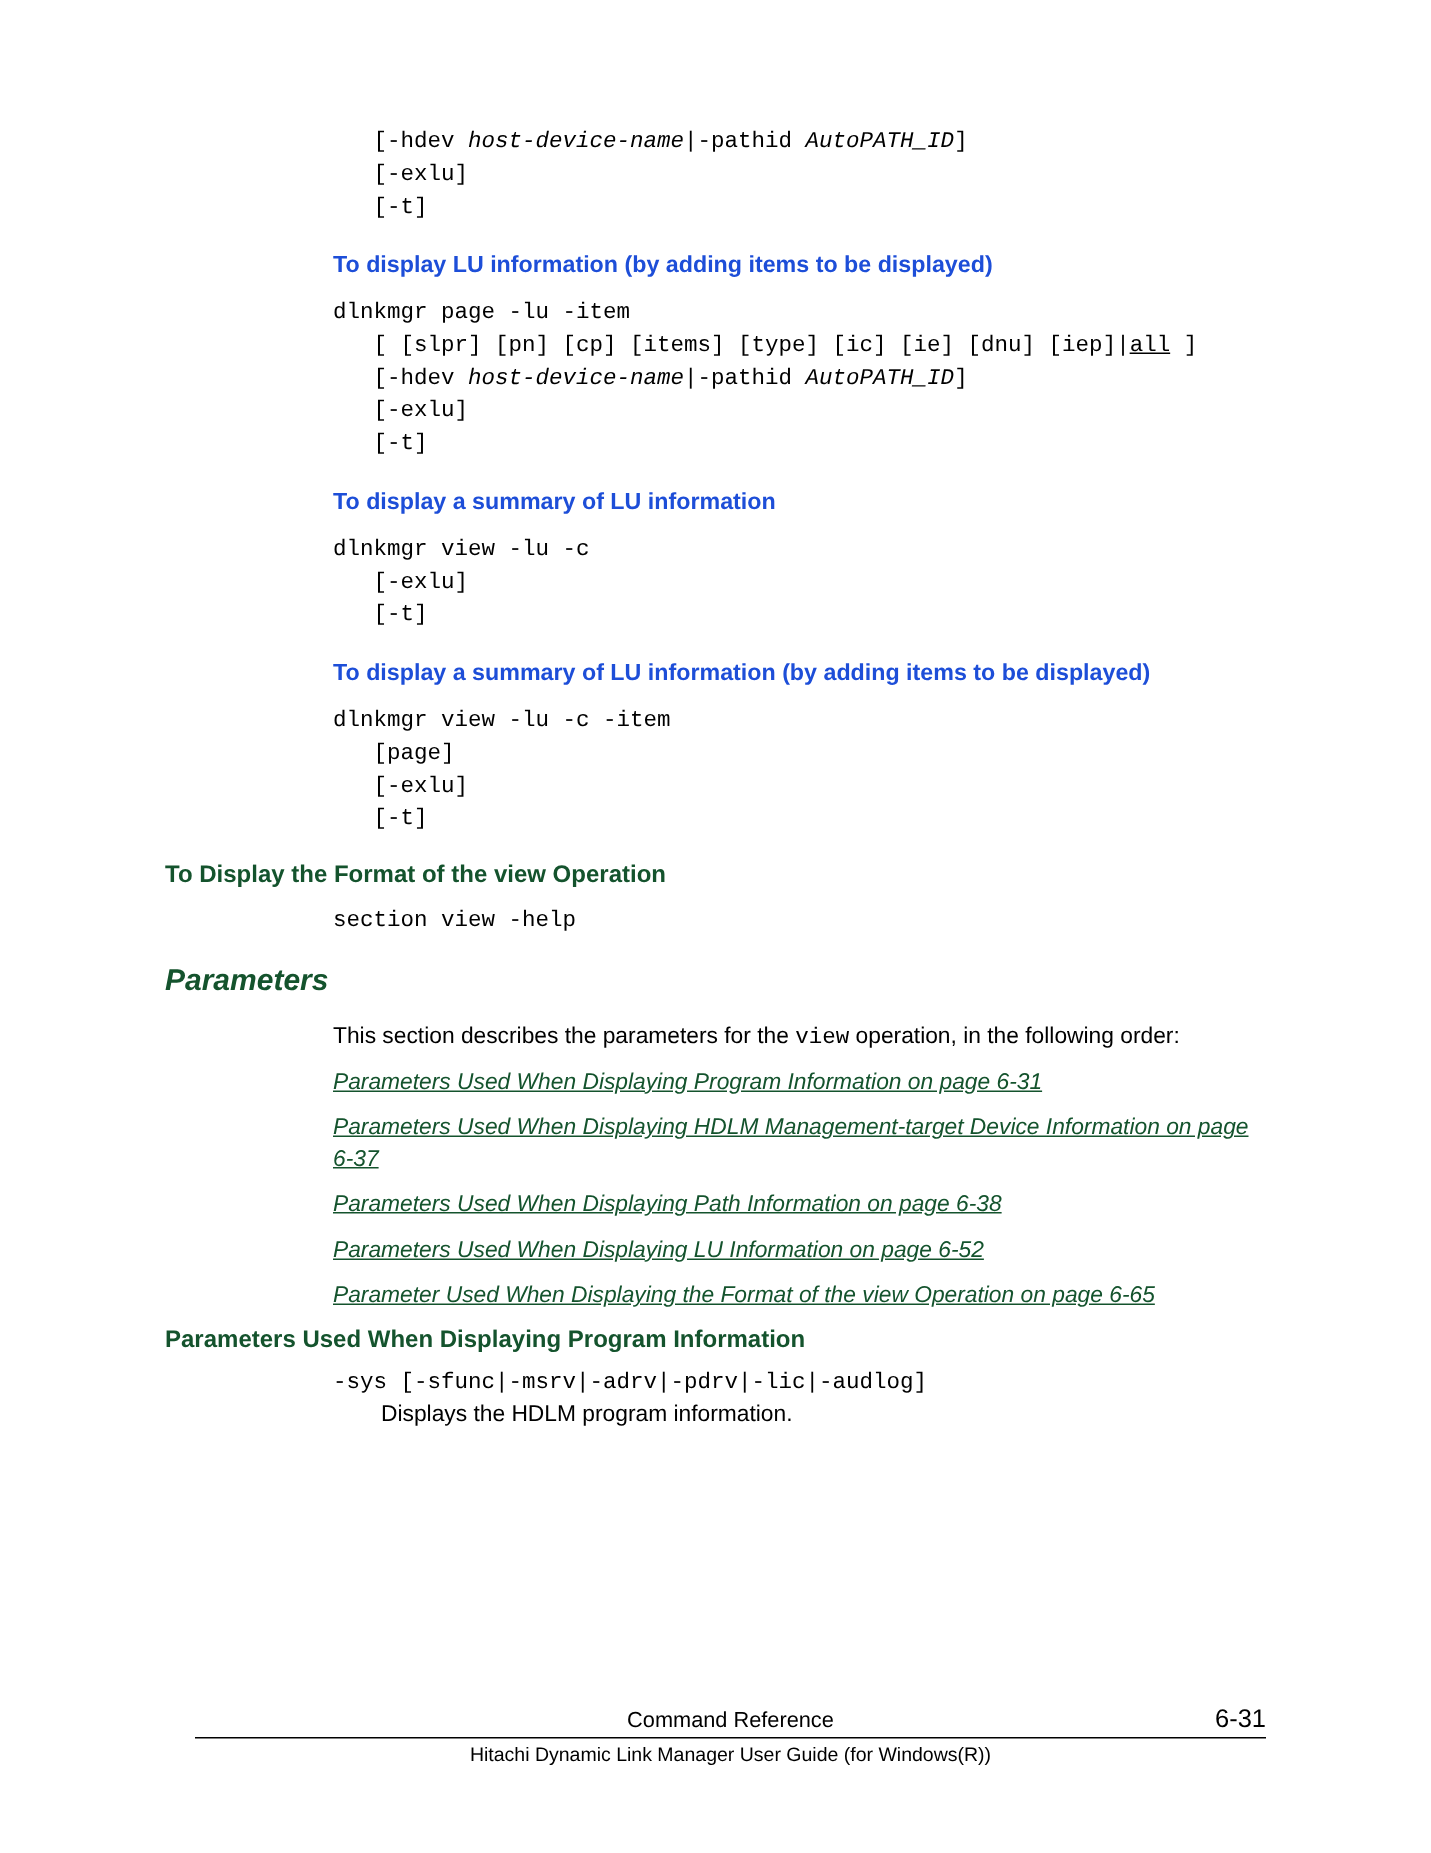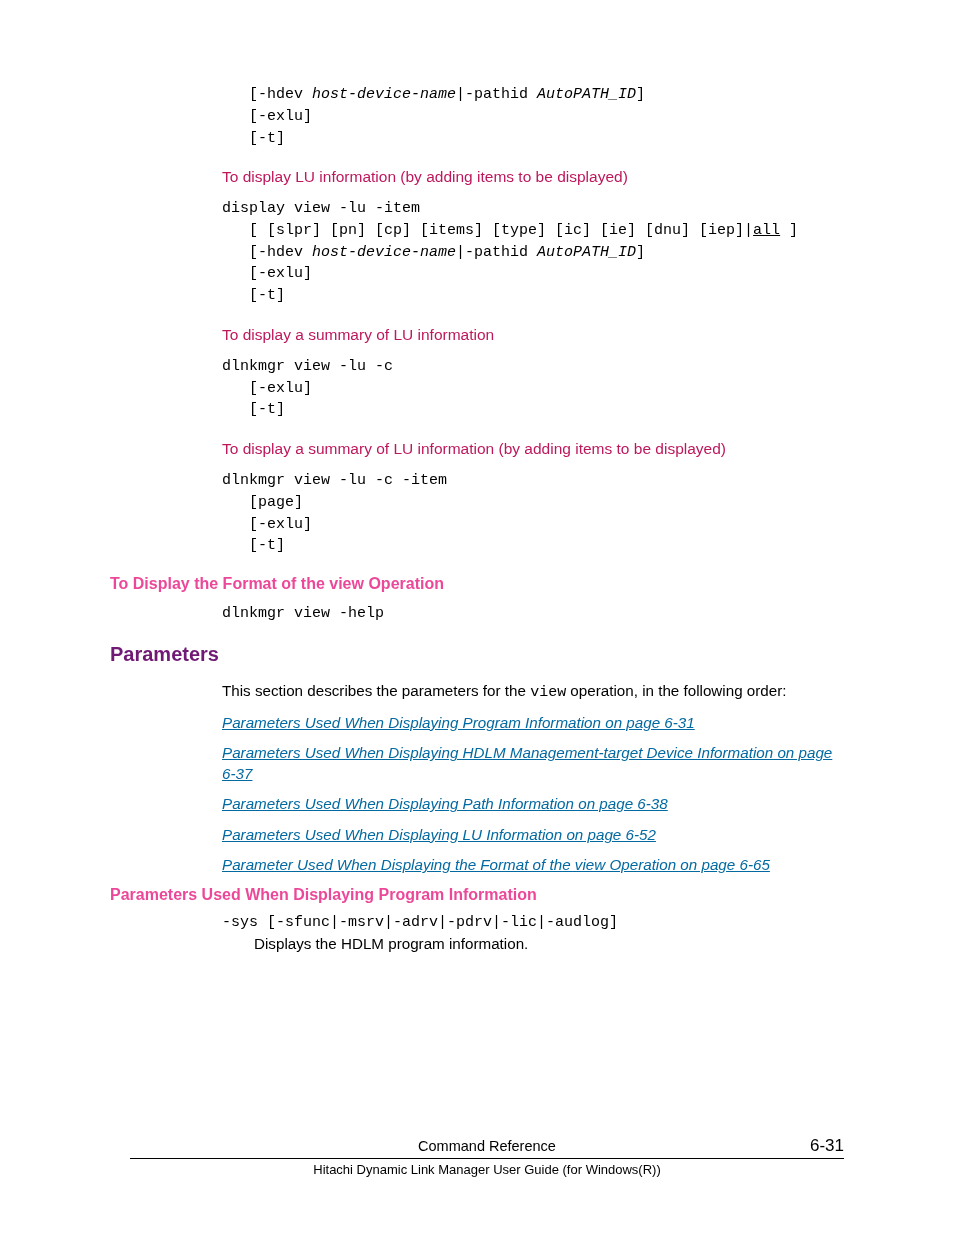--- a/index.html
+++ b/index.html
@@ -18,51 +18,52 @@
     font-family: "Courier New", monospace;
     font-size: 15px;
     line-height: 1.45;
     margin: 6px 0 18px 0;
     white-space: pre;
   }
   .ci { font-style: italic; }
   .cu { text-decoration: underline; }
   .h3 {
     font-family: Verdana, Arial, sans-serif;
-    font-weight: normal;
+    font-weight: bold;
     font-size: 15.5px;
-    color: #be185d;
+    color: #1d4ed8;
     margin: 8px 0 10px 0;
     line-height: 1.35;
   }
   .h2 {
     font-family: Verdana, Arial, sans-serif;
     font-weight: bold;
     font-size: 16px;
-    color: #ec4899;
+    color: #14532d;
     margin: 10px 0 10px 0;
   }
   .h1 {
     font-family: Verdana, Arial, sans-serif;
     font-weight: bold;
     font-size: 20px;
-    color: #701a75;
+    color: #14532d;
     margin: 18px 0 14px 0;
+    font-style: italic;
   }
   .indent-code { margin-left: 112px; }
   .indent-h3  { margin-left: 112px; }
   .indent-h2  { margin-left: 0; }
   .body-text {
     font-size: 15.2px;
     line-height: 1.4;
     margin: 0 0 10px 112px;
   }
   .mono-inline { font-family: "Courier New", monospace; font-size: 15px; }
   .link {
-    color: #0369a1;
+    color: #14532d;
     font-style: italic;
     text-decoration: underline;
     display: block;
     margin: 0 0 10px 112px;
     font-size: 15.2px;
     line-height: 1.35;
     cursor: pointer;
   }
   .desc-block { margin-left: 112px; font-size: 15.2px; }
   .desc-mono { font-family: "Courier New", monospace; font-size: 15px; display: block; margin-bottom: 4px; }
@@ -92,39 +93,39 @@
 </head>
 <body>
 
 <div class="page">
 
   <div class="code-block indent-code"><span>   [-hdev </span><span class="ci">host-device-name</span><span>|-pathid </span><span class="ci">AutoPATH_ID</span><span>]</span>
 <span>   [-exlu]</span>
 <span>   [-t]</span></div>
 
   <div class="h3 indent-h3">To display LU information (by adding items to be displayed)</div>
-  <div class="code-block indent-code"><span>display view -lu -item</span>
+  <div class="code-block indent-code"><span>dlnkmgr page -lu -item</span>
 <span>   [ [slpr] [pn] [cp] [items] [type] [ic] [ie] [dnu] [iep]|</span><span class="cu">all</span><span> ]</span>
 <span>   [-hdev </span><span class="ci">host-device-name</span><span>|-pathid </span><span class="ci">AutoPATH_ID</span><span>]</span>
 <span>   [-exlu]</span>
 <span>   [-t]</span></div>
 
   <div class="h3 indent-h3">To display a summary of LU information</div>
   <div class="code-block indent-code"><span>dlnkmgr view -lu -c</span>
 <span>   [-exlu]</span>
 <span>   [-t]</span></div>
 
   <div class="h3 indent-h3">To display a summary of LU information (by adding items to be displayed)</div>
   <div class="code-block indent-code"><span>dlnkmgr view -lu -c -item</span>
 <span>   [page]</span>
 <span>   [-exlu]</span>
 <span>   [-t]</span></div>
 
   <div class="h2 indent-h2">To Display the Format of the view Operation</div>
-  <div class="code-block indent-code"><span>dlnkmgr view -help</span></div>
+  <div class="code-block indent-code"><span>section view -help</span></div>
 
   <div class="h1">Parameters</div>
 
   <div class="body-text">
     <span>This section describes the parameters for the </span><span class="mono-inline">view</span><span> operation, in the following order:</span>
   </div>
 
   <a class="link">Parameters Used When Displaying Program Information on page 6-31</a>
   <a class="link">Parameters Used When Displaying HDLM Management-target Device Information on page 6-37</a>
   <a class="link">Parameters Used When Displaying Path Information on page 6-38</a>

